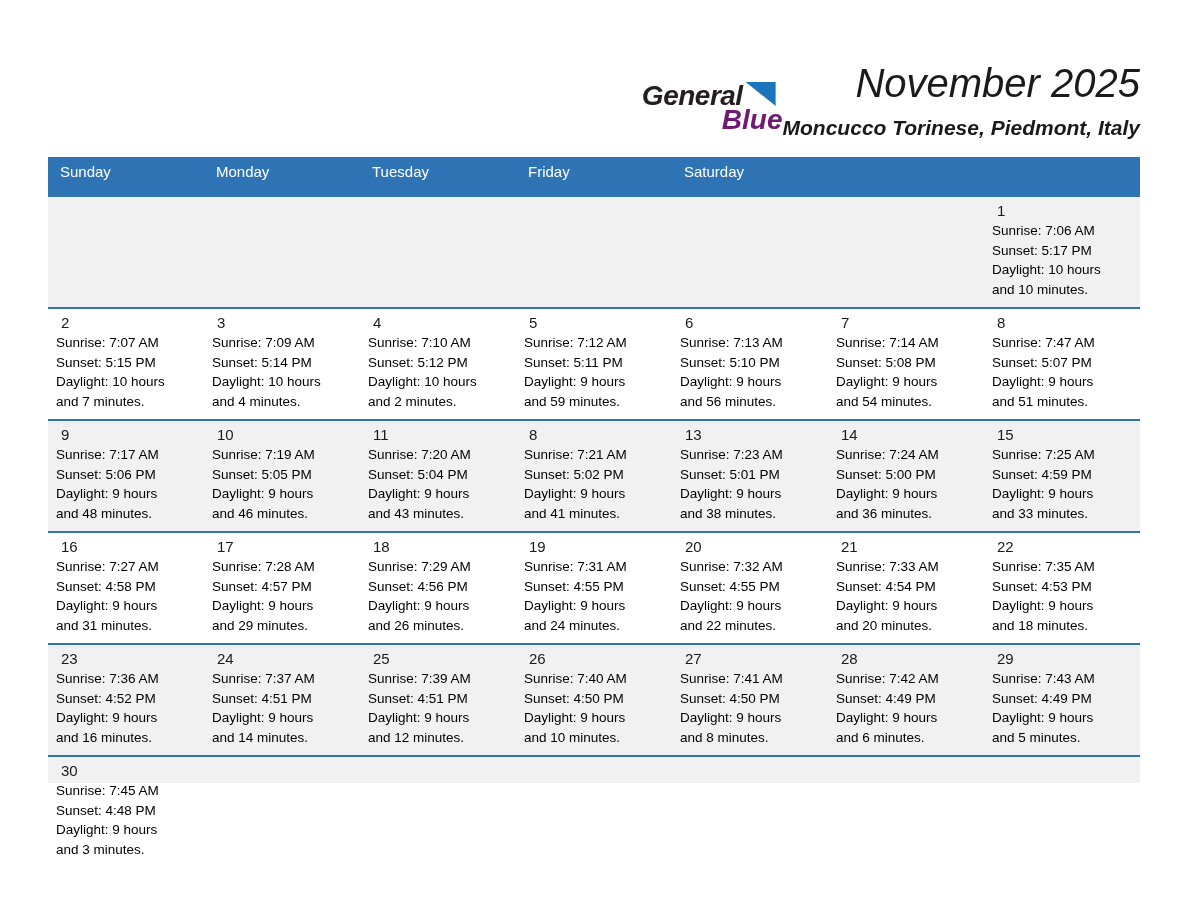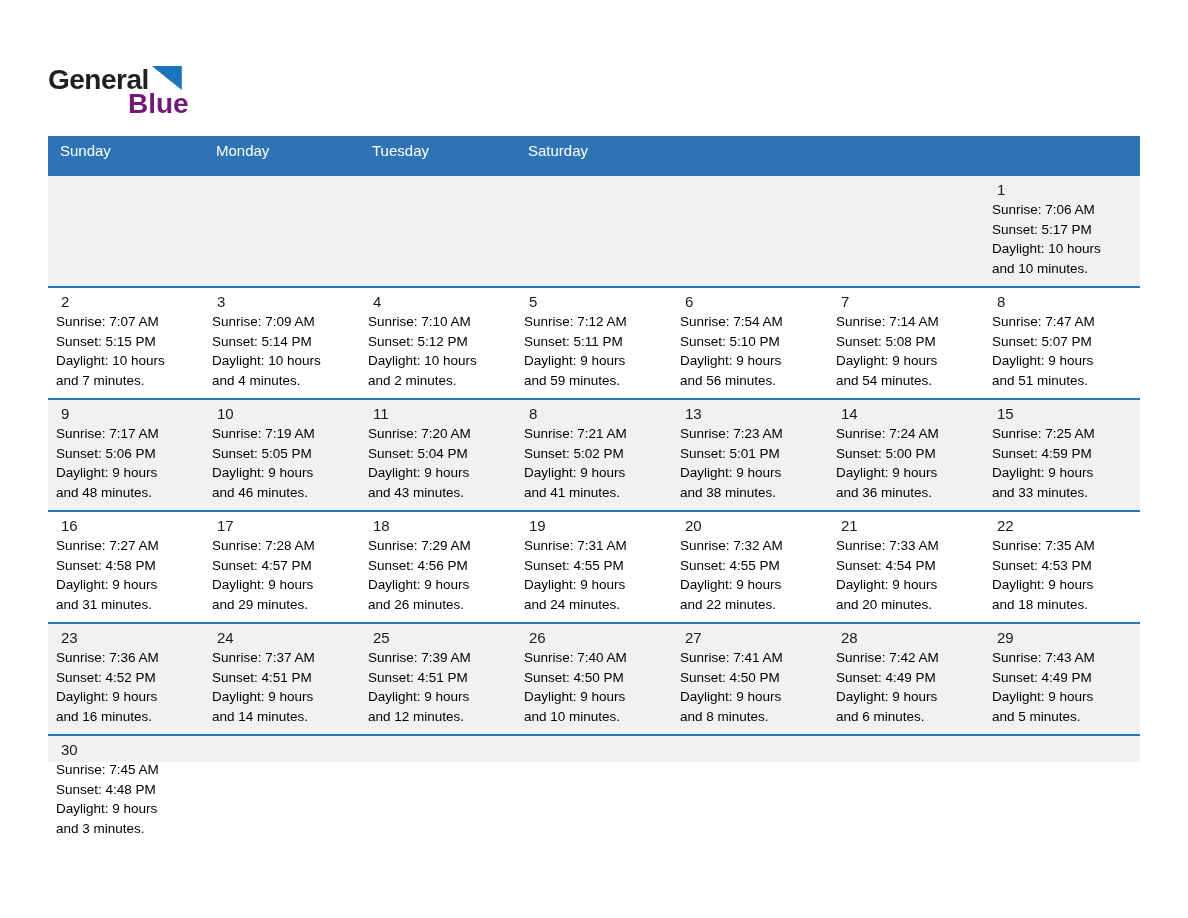--- a/index.html
+++ b/index.html
@@ -3,21 +3,21 @@
 <meta charset="utf-8">
 <style>
   html,body{margin:0;padding:0;}
   body{
     width:1188px;height:918px;background:#ffffff;
     font-family:"Liberation Sans", sans-serif;color:#000;
     position:relative;overflow:hidden;
   }
   .page{padding:0 48px;}
   
-  .topbar{display:flex;justify-content:flex-start;align-items:flex-start;padding-top:44px;}
+  .topbar{display:flex;justify-content:flex-end;align-items:flex-start;padding-top:60px;font-style:italic;}
   .logo{margin-top:22px;line-height:1;}
   .logo-row{display:flex;align-items:flex-start;}
   .logo-general{font-size:28px;font-weight:700;color:#231f20;letter-spacing:-0.5px;}
   .logo-tri{display:inline-block;width:30px;height:24px;margin-left:3px;background:#1b75bc;
     clip-path:polygon(0 0,100% 0,100% 100%);}
   .logo-blue{font-size:28px;font-weight:700;color:#701a75;margin-left:80px;margin-top:-4px;}
   .titles{text-align:right;}
   .titles h1{margin:0;font-size:40px;font-weight:400;color:#1a1a1a;line-height:1.15;}
   .titles h2{margin:10px 0 0 0;font-size:21px;font-weight:600;color:#1a1a1a;line-height:1.1;}
   
@@ -39,27 +39,32 @@
 <div class="page">
 
   <div class="topbar">
     <div class="logo">
       <div class="logo-row">
         <span class="logo-general">General</span>
         <span class="logo-tri"></span>
       </div>
       <div class="logo-blue">Blue</div>
     </div>
+    <div class="titles">
+      <h1>November 2025</h1>
+      <h2>Moncucco Torinese, Piedmont, Italy</h2>
+    </div>
   </div>
 
   <div class="calendar">
     <div class="weekday-row" style="background: rgb(46, 116, 181);">
         <div class="wd">Sunday</div>
         <div class="wd">Monday</div>
         <div class="wd">Tuesday</div>
+        <div class="wd">Friday</div>
         <div class="wd">Saturday</div>
       </div>
     <div>
         <div class="week full">
           <div class="cell"></div>
           <div class="cell"></div>
           <div class="cell"></div>
           <div class="cell"></div>
           <div class="cell"></div>
           <div class="cell"></div>
@@ -95,21 +100,21 @@
           </div>
           <div class="cell">
             <div class="daynum">5</div>
             <div class="cline">Sunrise: 7:12 AM</div>
             <div class="cline">Sunset: 5:11 PM</div>
             <div class="cline">Daylight: 9 hours</div>
             <div class="cline">and 59 minutes.</div>
           </div>
           <div class="cell">
             <div class="daynum">6</div>
-            <div class="cline">Sunrise: 7:54 AM</div>
+            <div class="cline">Sunrise: 7:13 AM</div>
             <div class="cline">Sunset: 5:10 PM</div>
             <div class="cline">Daylight: 9 hours</div>
             <div class="cline">and 56 minutes.</div>
           </div>
           <div class="cell">
             <div class="daynum">7</div>
             <div class="cline">Sunrise: 7:14 AM</div>
             <div class="cline">Sunset: 5:08 PM</div>
             <div class="cline">Daylight: 9 hours</div>
             <div class="cline">and 54 minutes.</div>

